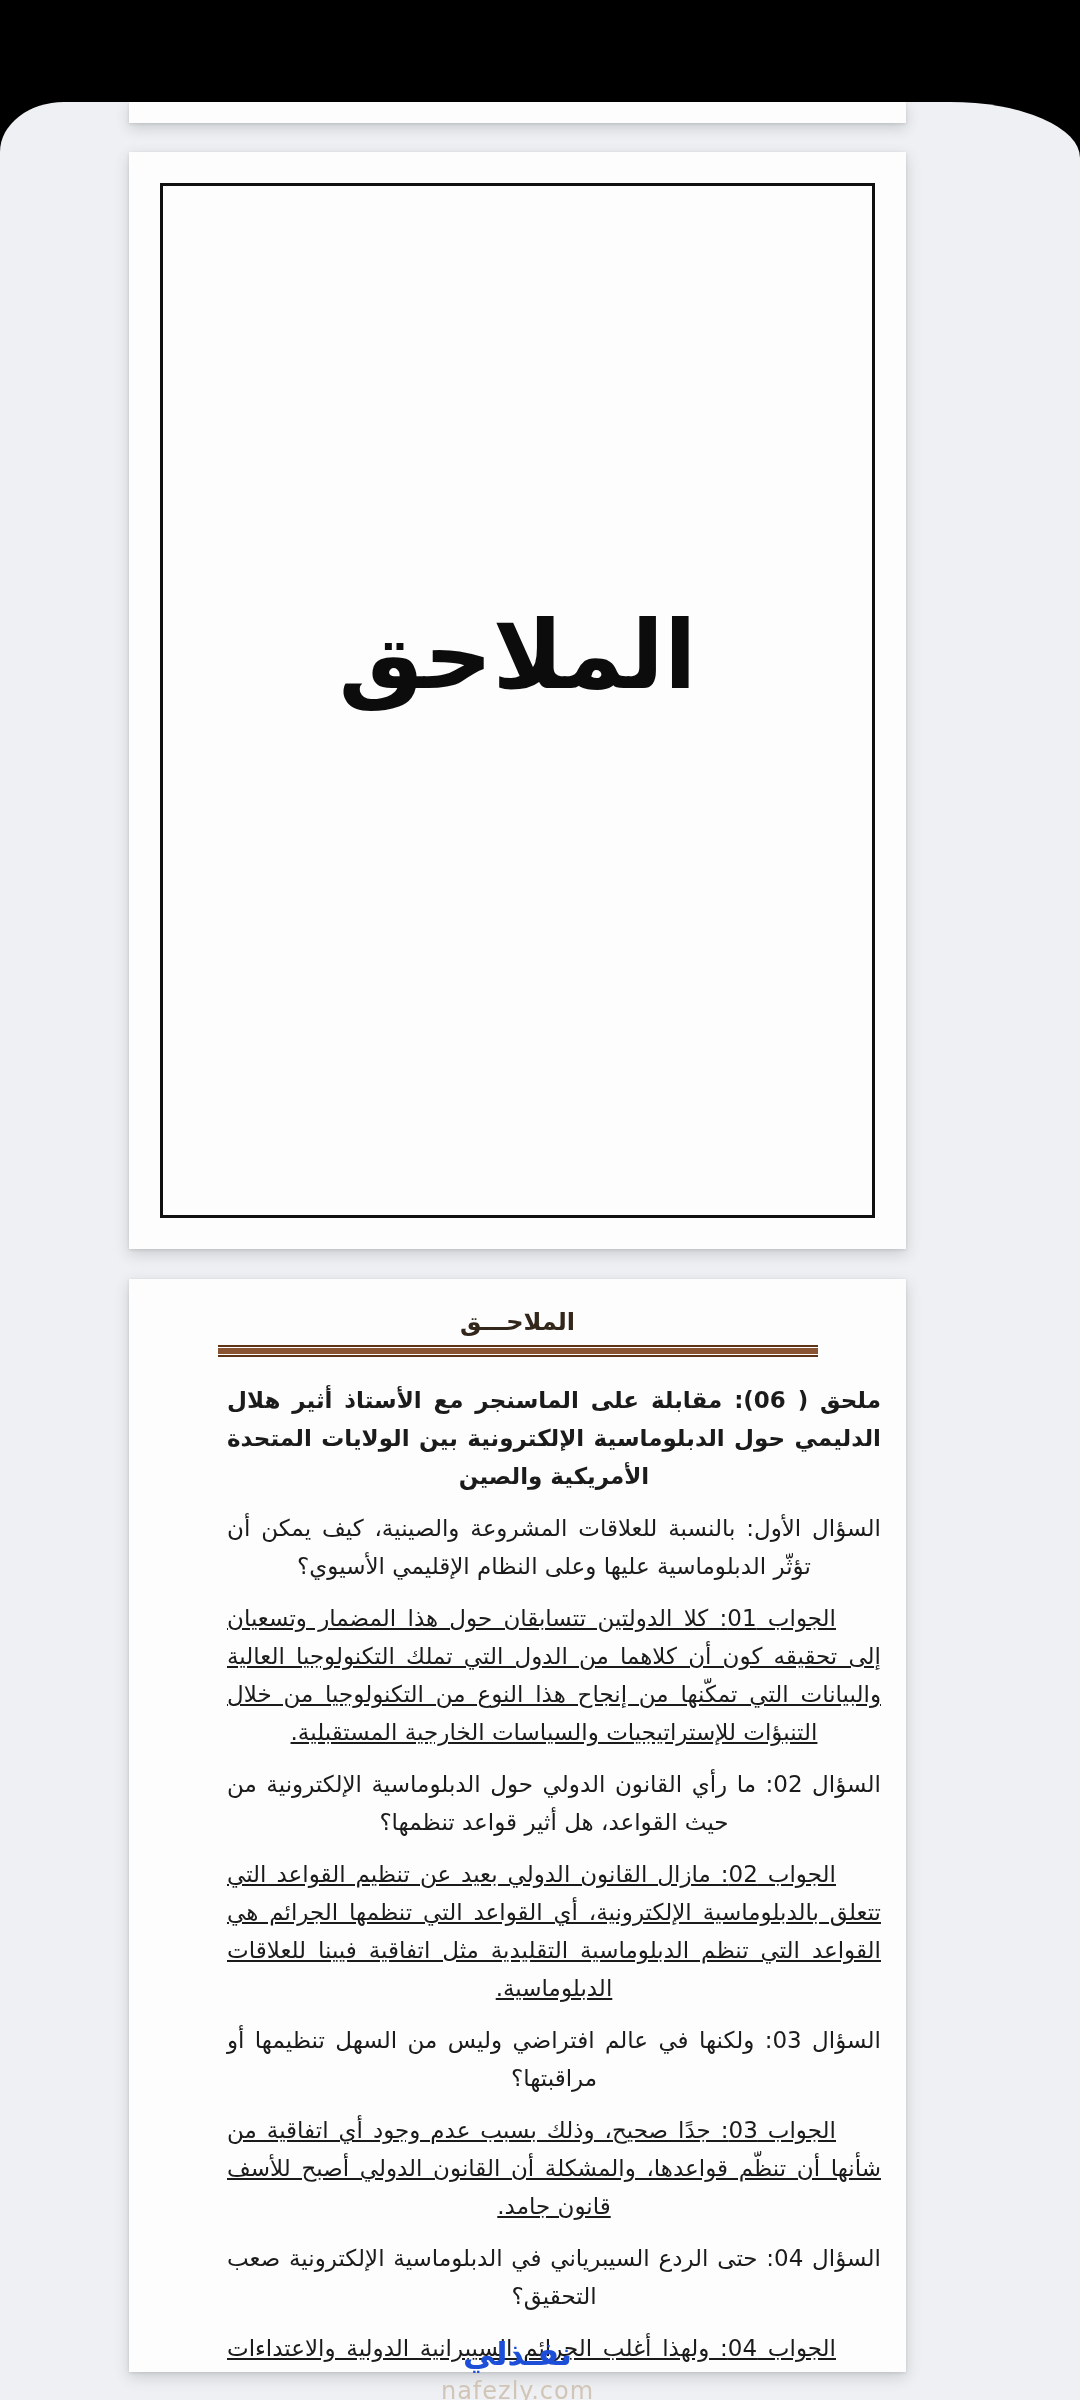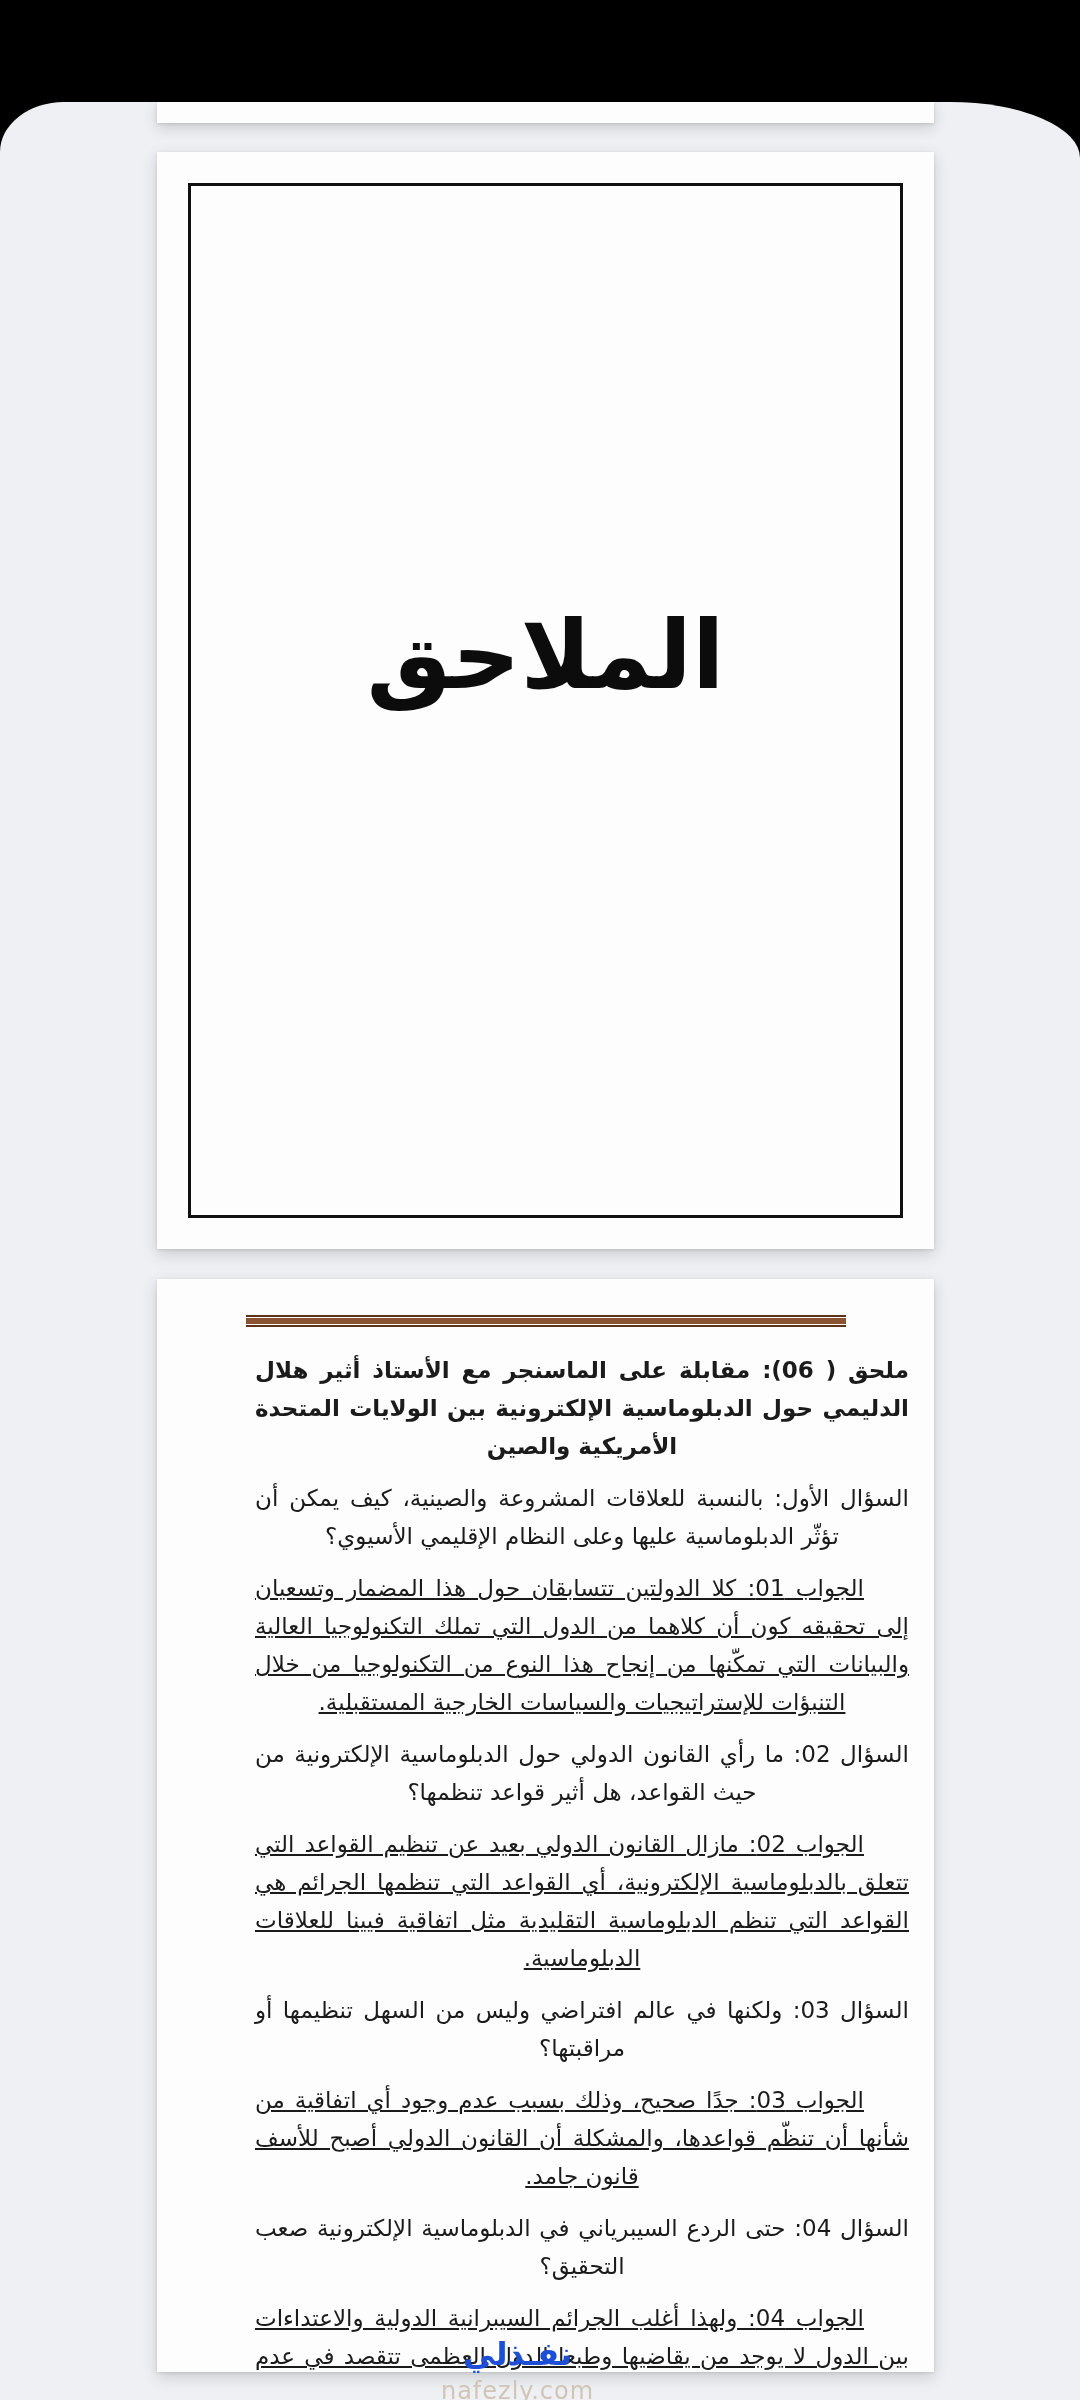--- a/index.html
+++ b/index.html
@@ -2,21 +2,21 @@
 <html lang="ar"><head>
 <meta charset="utf-8">
 <style>
   html,body{margin:0;padding:0;background:#000;}
   .screen{position:relative;width:1080px;height:2400px;background:#000;overflow:hidden;
           font-family:"DejaVu Sans",sans-serif;}
   .statusbar{position:absolute;top:0;left:0;width:1080px;height:102px;background:#000;}
   .sheet{position:absolute;top:102px;left:0;width:1080px;height:2298px;background:#eef0f3;
          border-radius:64px 130px 0 0 / 50px 56px 0 0;overflow:hidden;}
   .page{position:absolute;left:129px;width:777px;background:#fdfdfd;
-        box-shadow:0 5px 14px rgba(60,64,67,.20),0 1px 3px rgba(60,64,67,.14);margin-left:28px;}
+        box-shadow:0 5px 14px rgba(60,64,67,.20),0 1px 3px rgba(60,64,67,.14);}
   .page-sliver{top:0;height:21px;}
   .page-cover{top:50px;height:1097px;}
   .cover-frame{position:absolute;top:31px;left:31px;right:31px;bottom:31px;
                border:3px solid #101010;display:flex;align-items:center;justify-content:center;}
   .cover-title{font-size:95px;font-weight:bold;color:#0c0c0c;transform:translateY(-46px);
                direction:rtl;white-space:nowrap;}
   .page-content{top:1177px;height:1093px;overflow:hidden;}
   .content-inner{padding-top:28px;}
   .pg-header{text-align:center;font-size:24px;font-weight:bold;color:#33261a;direction:rtl;line-height:30px;}
   .rule{width:600px;height:12px;margin:8px auto 0;
@@ -44,20 +44,21 @@
     <div class="page page-sliver"></div>
 
     <div class="page page-cover">
       <div class="cover-frame">
         <div class="cover-title">الملاحق</div>
       </div>
     </div>
 
     <div class="page page-content">
       <div class="content-inner">
+        <div class="pg-header">الملاحـــق</div>
         <div class="rule"></div>
         <div class="body-text">
           <p class="doc-heading">ملحق ( 06): مقابلة على الماسنجر مع الأستاذ أثير هلال الدليمي حول الدبلوماسية الإلكترونية بين الولايات المتحدة الأمريكية والصين</p>
 
         <p class="question">السؤال الأول: بالنسبة للعلاقات المشروعة والصينية، كيف يمكن أن تؤثّر الدبلوماسية عليها وعلى النظام الإقليمي الأسيوي؟</p>
             <p class="answer">الجواب 01: كلا الدولتين تتسابقان حول هذا المضمار وتسعيان إلى تحقيقه كون أن كلاهما من الدول التي تملك التكنولوجيا العالية والبيانات التي تمكّنها من إنجاح هذا النوع من التكنولوجيا من خلال التنبؤات للإستراتيجيات والسياسات الخارجية المستقبلية.</p>
             <p class="question">السؤال 02: ما رأي القانون الدولي حول الدبلوماسية الإلكترونية من حيث القواعد، هل أثير قواعد تنظمها؟</p>
             <p class="answer">الجواب 02: مازال القانون الدولي بعيد عن تنظيم القواعد التي تتعلق بالدبلوماسية الإلكترونية، أي القواعد التي تنظمها الجرائم هي القواعد التي تنظم الدبلوماسية التقليدية مثل اتفاقية فيينا للعلاقات الدبلوماسية.</p>
             <p class="question">السؤال 03: ولكنها في عالم افتراضي وليس من السهل تنظيمها أو مراقبتها؟</p>
             <p class="answer">الجواب 03: جدًا صحيح، وذلك بسبب عدم وجود أي اتفاقية من شأنها أن تنظّم قواعدها، والمشكلة أن القانون الدولي أصبح للأسف قانون جامد.</p>

